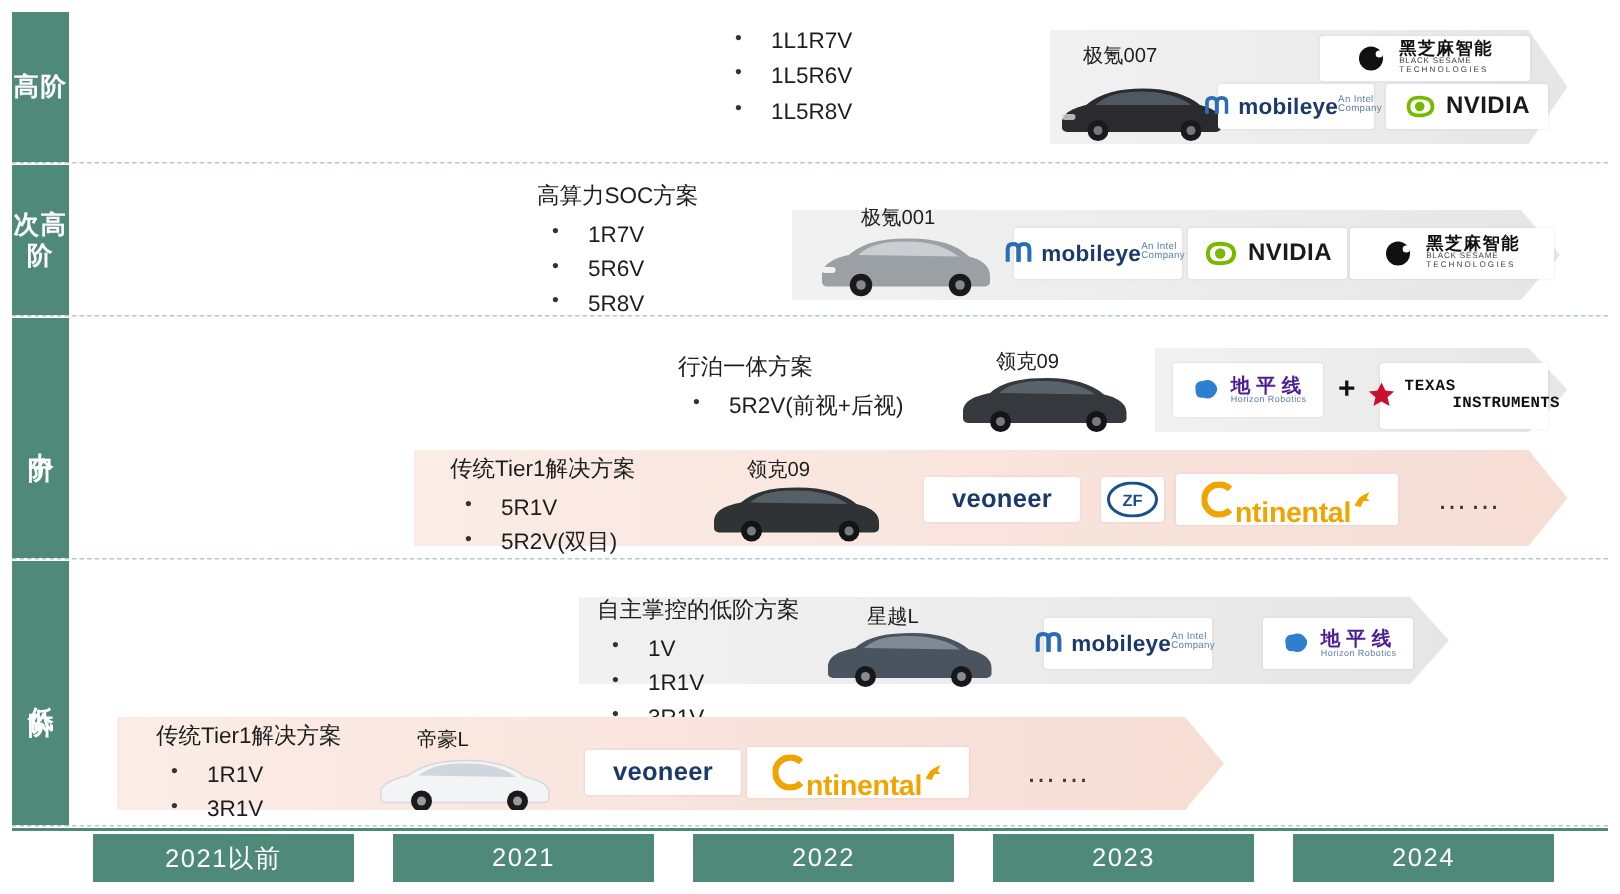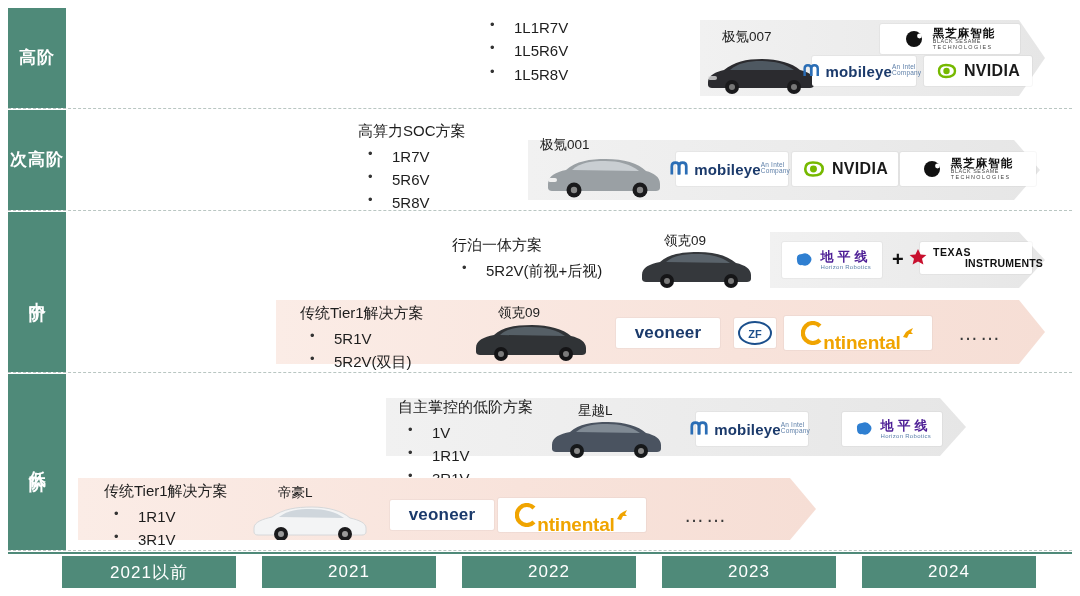--- a/index.html
+++ b/index.html
@@ -7,21 +7,21 @@
     width:1080px;height:596px;
     background:#ffffff;
     font-family:"Liberation Sans","DejaVu Sans",sans-serif;
     position:relative;
     overflow:hidden;
     color:#222;
   }
   .canvas{position:absolute;inset:0;}
 
   
-  .tier-col{position:absolute;left:8px;width:58px;background:#4f8a79;color:#fff;
+  .tier-col{position:absolute;left:8px;width:38px;background:#4f8a79;color:#fff;
     display:flex;align-items:center;justify-content:center;text-align:center;
     font-size:17px;font-weight:700;letter-spacing:1px;line-height:1.25;}
   .tier-col span{display:block;}
 
   
   .sep{position:absolute;left:8px;right:8px;border-top:1.5px dashed #b9c6c2;}
 
   
   .band{position:absolute;display:flex;align-items:center;
     -webkit-clip-path:polygon(0 0, calc(100% - 26px) 0, 100% 50%, calc(100% - 26px) 100%, 0 100%);
@@ -164,21 +164,21 @@
 
   <div class="txt-block" style="left:330px;top:120px;margin-left:28px;">
     <div class="txt-title">高算力SOC方案</div>
     <ul class="bullets">
       <li>1R7V</li>
       <li>5R6V</li>
       <li>5R8V</li>
     </ul>
   </div>
 
-  <div class="car-label" style="left:540px;top:136px;">极氪001</div>
+  <div class="car-label" style="left:574px;top:136px;">极氪001</div>
 
   <div class="car" style="left:542px;top:152px;width:124px;height:46px;">
     <svg viewBox="0 0 124 46" width="124" height="46">
       <path d="M6 32 C6 24 14 20 24 18 C34 9 48 7 64 7 C82 7 96 11 104 19 C112 21 118 25 118 32 L118 36 C118 38 116 39 114 39 L10 39 C8 39 6 38 6 36 Z" fill="#9aa0a4"></path>
       <path d="M30 18 C39 10 50 9 63 9 C77 9 88 12 97 19 Z" fill="#c9ced2"></path>
       <circle cx="32" cy="38" r="7.5" fill="#1a1a1c"></circle>
         <circle cx="32" cy="38" r="3.2" fill="#888"></circle>
       <circle cx="98" cy="38" r="7.5" fill="#1a1a1c"></circle>
         <circle cx="98" cy="38" r="3.2" fill="#888"></circle>
       <rect x="6" y="26" width="9" height="4" rx="2" fill="#f0f0f0"></rect>
@@ -251,21 +251,21 @@
         </svg>
       <div class="horizon-txt">
         <b>地平线</b>
         <i>Horizon Robotics</i>
       </div>
     </div>
   </div>
 
   <div class="plus-sign" style="left:892px;top:248px;">+</div>
 
-  <div class="logo" style="left:920px;top:242px;width:112px;height:32px;">
+  <div class="logo" style="left:920px;top:242px;width:112px;height:44px;font-family:Liberation Mono, monospace;">
     <div class="logo-inner">
       <svg width="18" height="20" viewBox="0 0 18 20">
           <path d="M9 1 L11.6 6.4 L17.4 7 L13 10.8 L14.4 16.6 L9 13.6 L3.6 16.6 L5 10.8 L0.6 7 L6.4 6.4 Z" fill="#c8102e"></path>
         </svg>
       <div class="ti-txt">
         <b>TEXAS</b>
         <i>INSTRUMENTS</i>
       </div>
     </div>
   </div>

